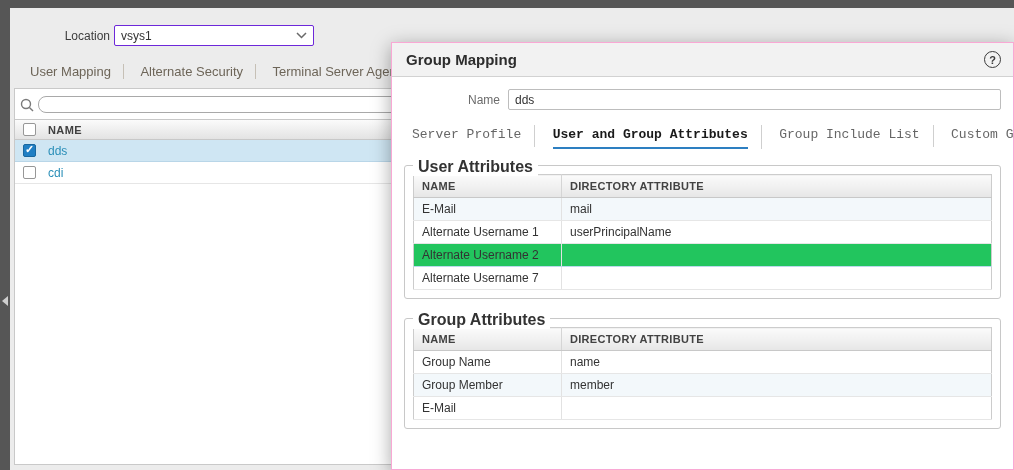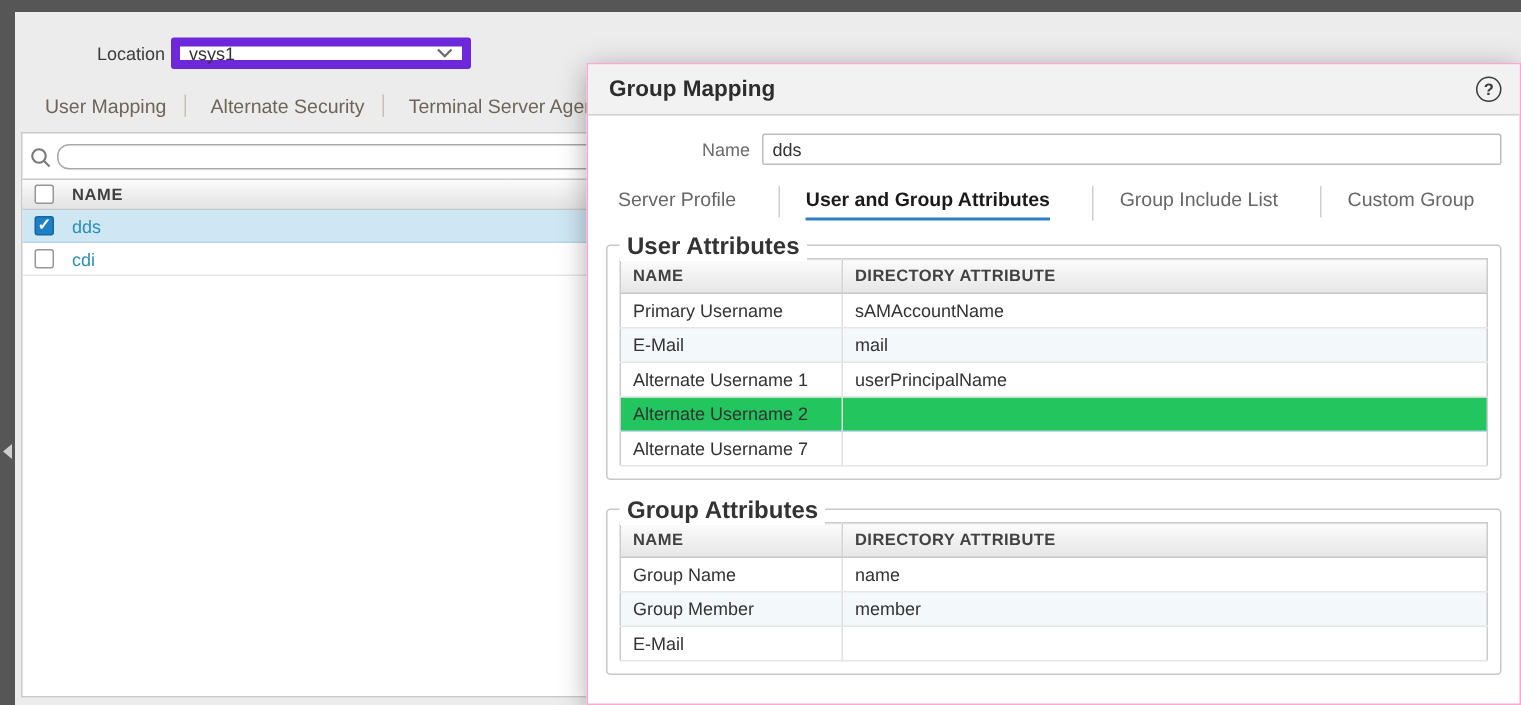--- a/index.html
+++ b/index.html
@@ -12,21 +12,21 @@
   .collapse-arrow{ position:absolute; left:2px; top:296px; width:0; height:0;
      border-top:5px solid transparent; border-bottom:5px solid transparent; border-right:6px solid #cfcfcf; }
 
   
   .panel{ position:absolute; left:10px; top:8px; right:0; bottom:0; background:#ececec; }
 
   
   .loc-row{ position:absolute; left:0; top:17px; height:22px; }
   .loc-label{ position:absolute; left:0; top:4px; width:100px; text-align:right; font-size:12px; color:#3c3c3c;padding-left:24px; }
   .loc-select{ position:absolute; left:104px; top:0; width:200px; height:21px; background:#fff;
-     border:6px solid #6d28d9; border-radius:2px; font-size:12px; color:#333;
+     border:1px solid #6d28d9; border-radius:2px; font-size:12px; color:#333;
      display:flex; align-items:center; padding:0 6px; cursor:pointer; }
   .loc-select .val{ flex:1; }
 
   
   .bg-tabs{ position:absolute; left:20px; top:54px; width:370px; overflow:hidden; white-space:nowrap; }
   .bg-tab{ display:inline-block; font-size:13px; color:#6d6558; padding:0 12px; border-right:1px solid #c6c0b6; cursor:pointer; }
   .bg-tab:first-child{ padding-left:0; }
   .bg-tab:last-child{ border-right:none; }
 
   
@@ -55,21 +55,21 @@
   .dlg-title{ flex:1; font-size:15px; font-weight:600; color:#2d2d2d; }
   .help-icon{ width:17px; height:17px; border:1.5px solid #3a3a3a; border-radius:50%;
      font-size:11px; font-weight:bold; color:#3a3a3a; display:flex; align-items:center; justify-content:center; cursor:pointer; }
 
   .dlg-body{ padding:12px 12px 0 12px; }
   .name-row{ display:flex; align-items:center; }
   .name-label{ width:96px; text-align:right; font-size:12px; color:#6b6b6b; margin-right:8px; }
   .name-input{ flex:1; height:21px; border:1px solid #bdbdbd; border-radius:2px; font-size:12px; color:#333; padding:0 6px; outline:none; }
 
   .dlg-tabs{ margin:14px 0 0 2px; white-space:nowrap; }
-  .dtab{ display:inline-block; padding:0 28px 0 13px; border-right:1px solid #cfcfcf; cursor:pointer; }
+  .dtab{ display:inline-block; padding:0 13px 0 13px; border-right:1px solid #cfcfcf; cursor:pointer;font-family:Liberation Mono, monospace; }
   .dtab:first-child{ padding-left:6px; }
   .dtab:last-child{ border-right:none; }
   .dtab-label{ display:inline-block; font-size:13px; color:#666; padding-bottom:5px; }
   .dtab.active .dtab-label{ color:#1a1a1a; font-weight:bold; border-bottom:2px solid #2d7fc1; }
 
   .fs{ position:relative; border:1px solid #c8c8c8; border-radius:3px; padding:8px; margin-top:16px; }
   .fs + .fs{ margin-top:19px; }
   .fs-legend{ position:absolute; top:-8px; left:8px; background:#fff; padding:0 5px;
      font-size:16px; font-weight:bold; color:#333; }
 
@@ -162,24 +162,20 @@
               <col class="c1">
               <col>
             </colgroup>
           <thead>
             <tr>
               <th>NAME</th>
               <th>DIRECTORY ATTRIBUTE</th>
             </tr>
           </thead>
           <tbody>
-            <tr>
-              <td>Primary Username</td>
-              <td>sAMAccountName</td>
-            </tr>
             <tr class="stripe">
               <td>E-Mail</td>
               <td>mail</td>
             </tr>
             <tr>
               <td>Alternate Username 1</td>
               <td>userPrincipalName</td>
             </tr>
             <tr class="sel">
               <td>Alternate Username 2</td>

